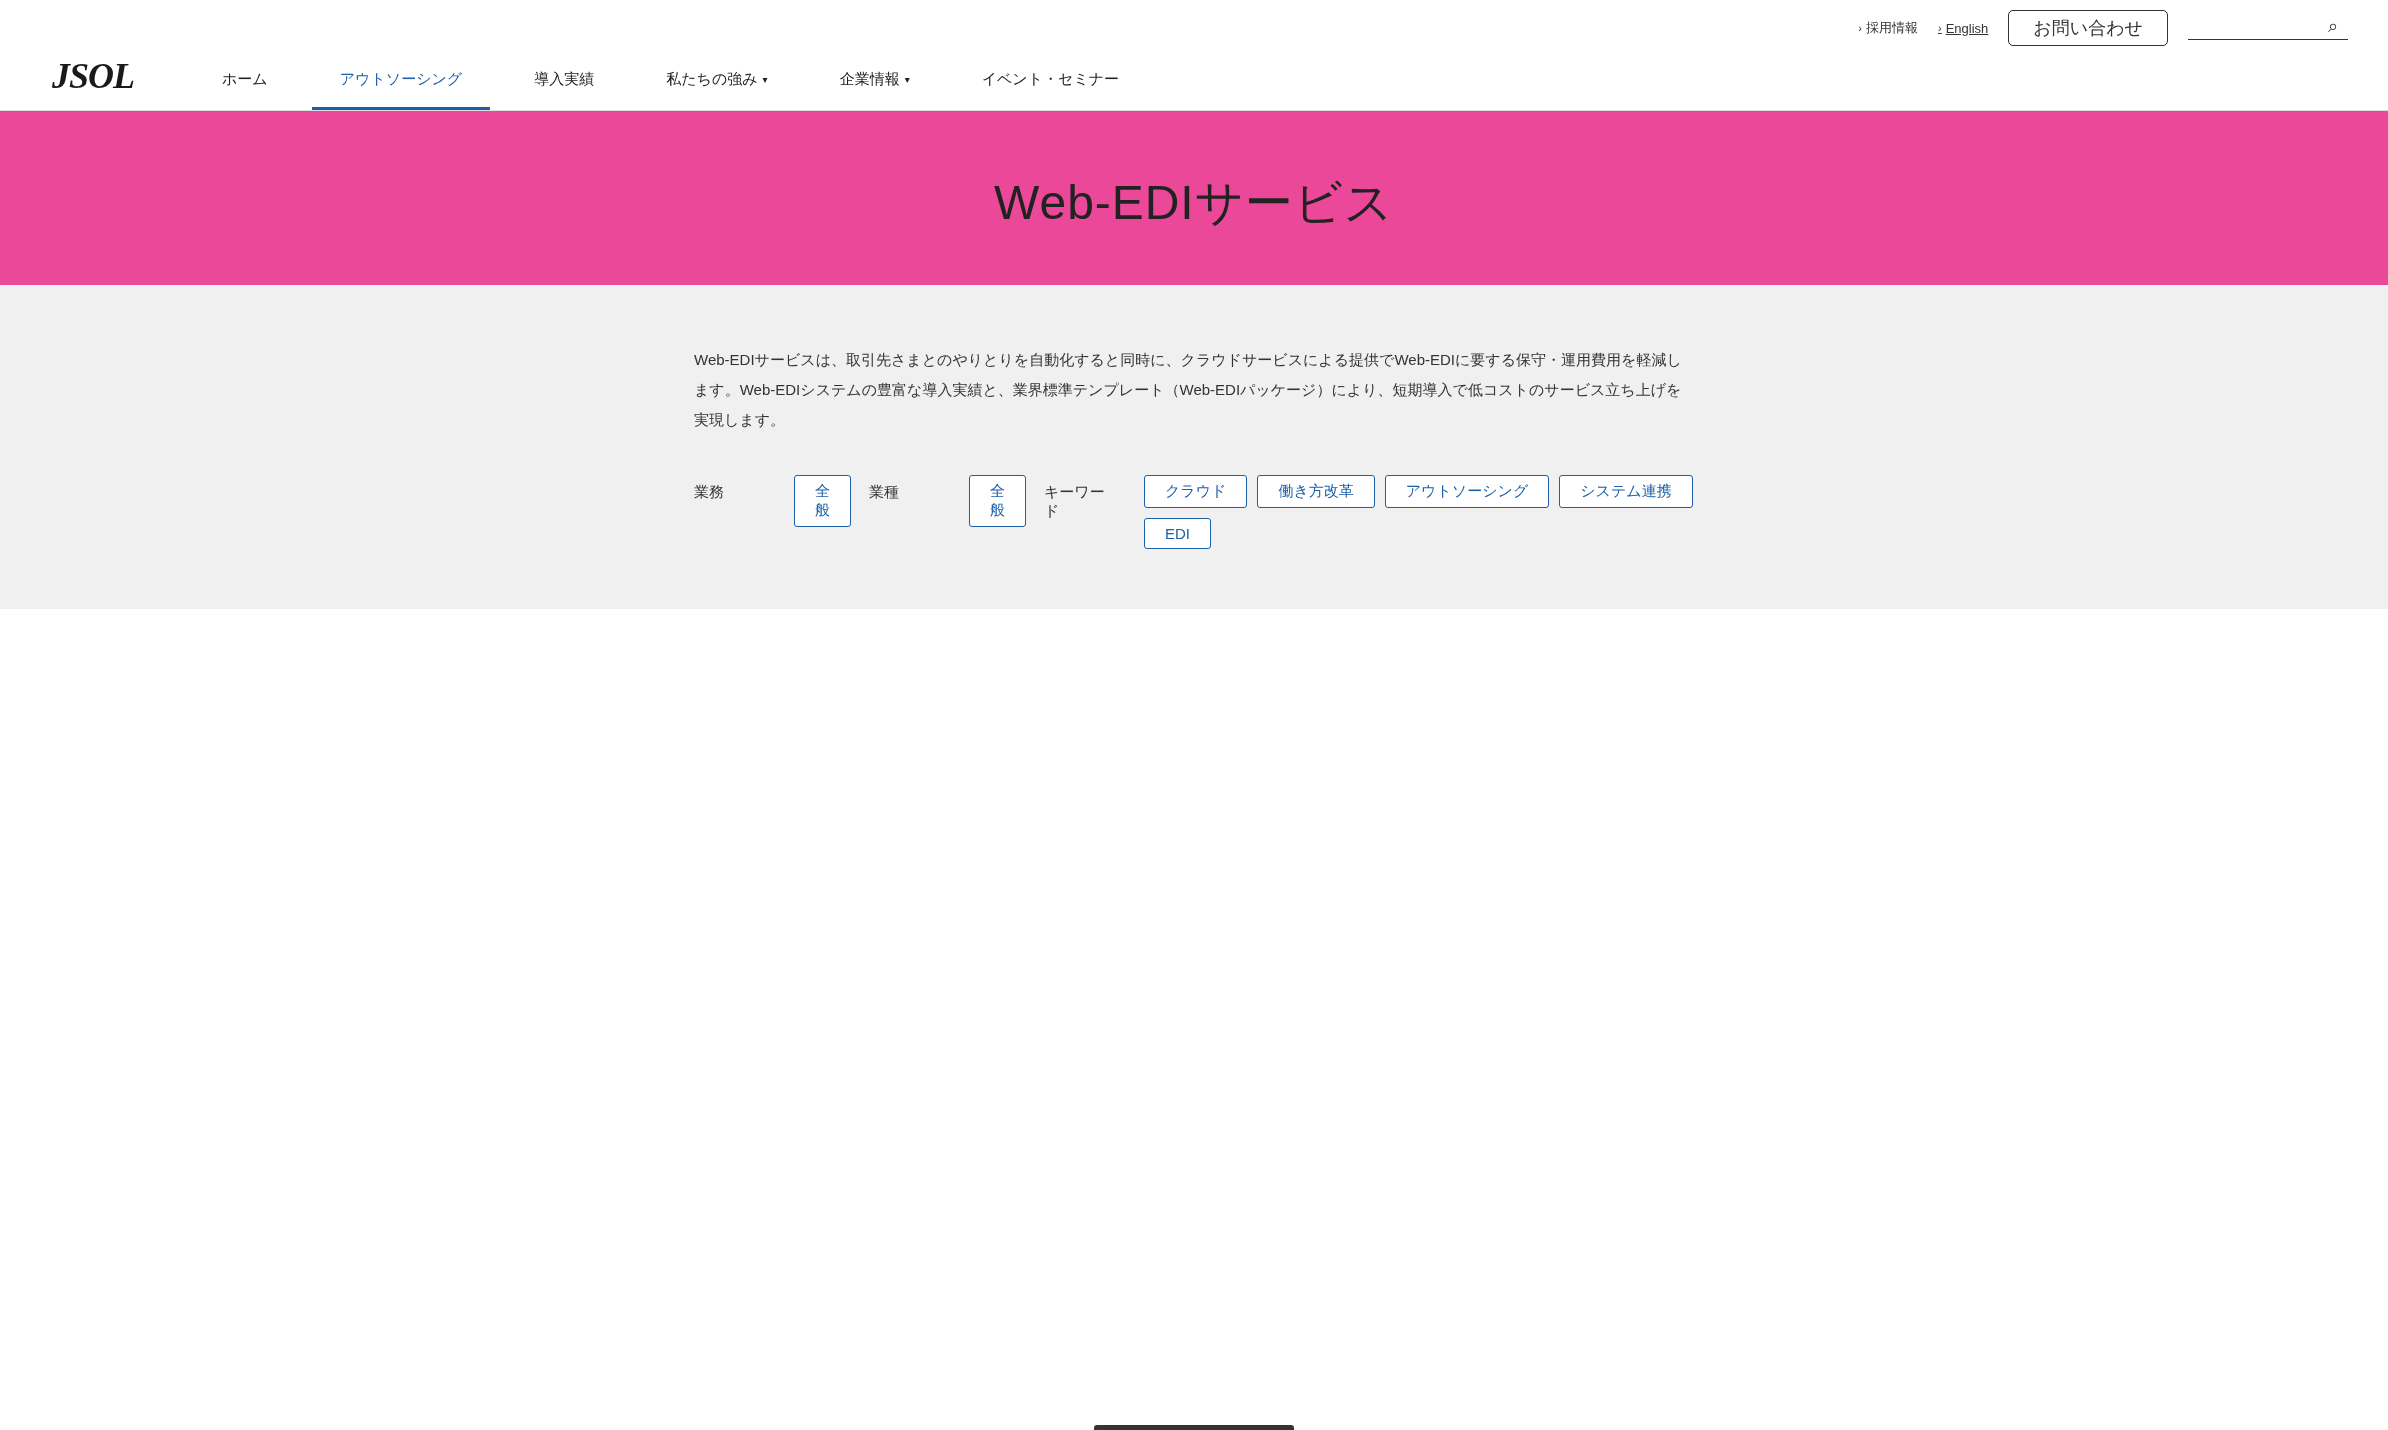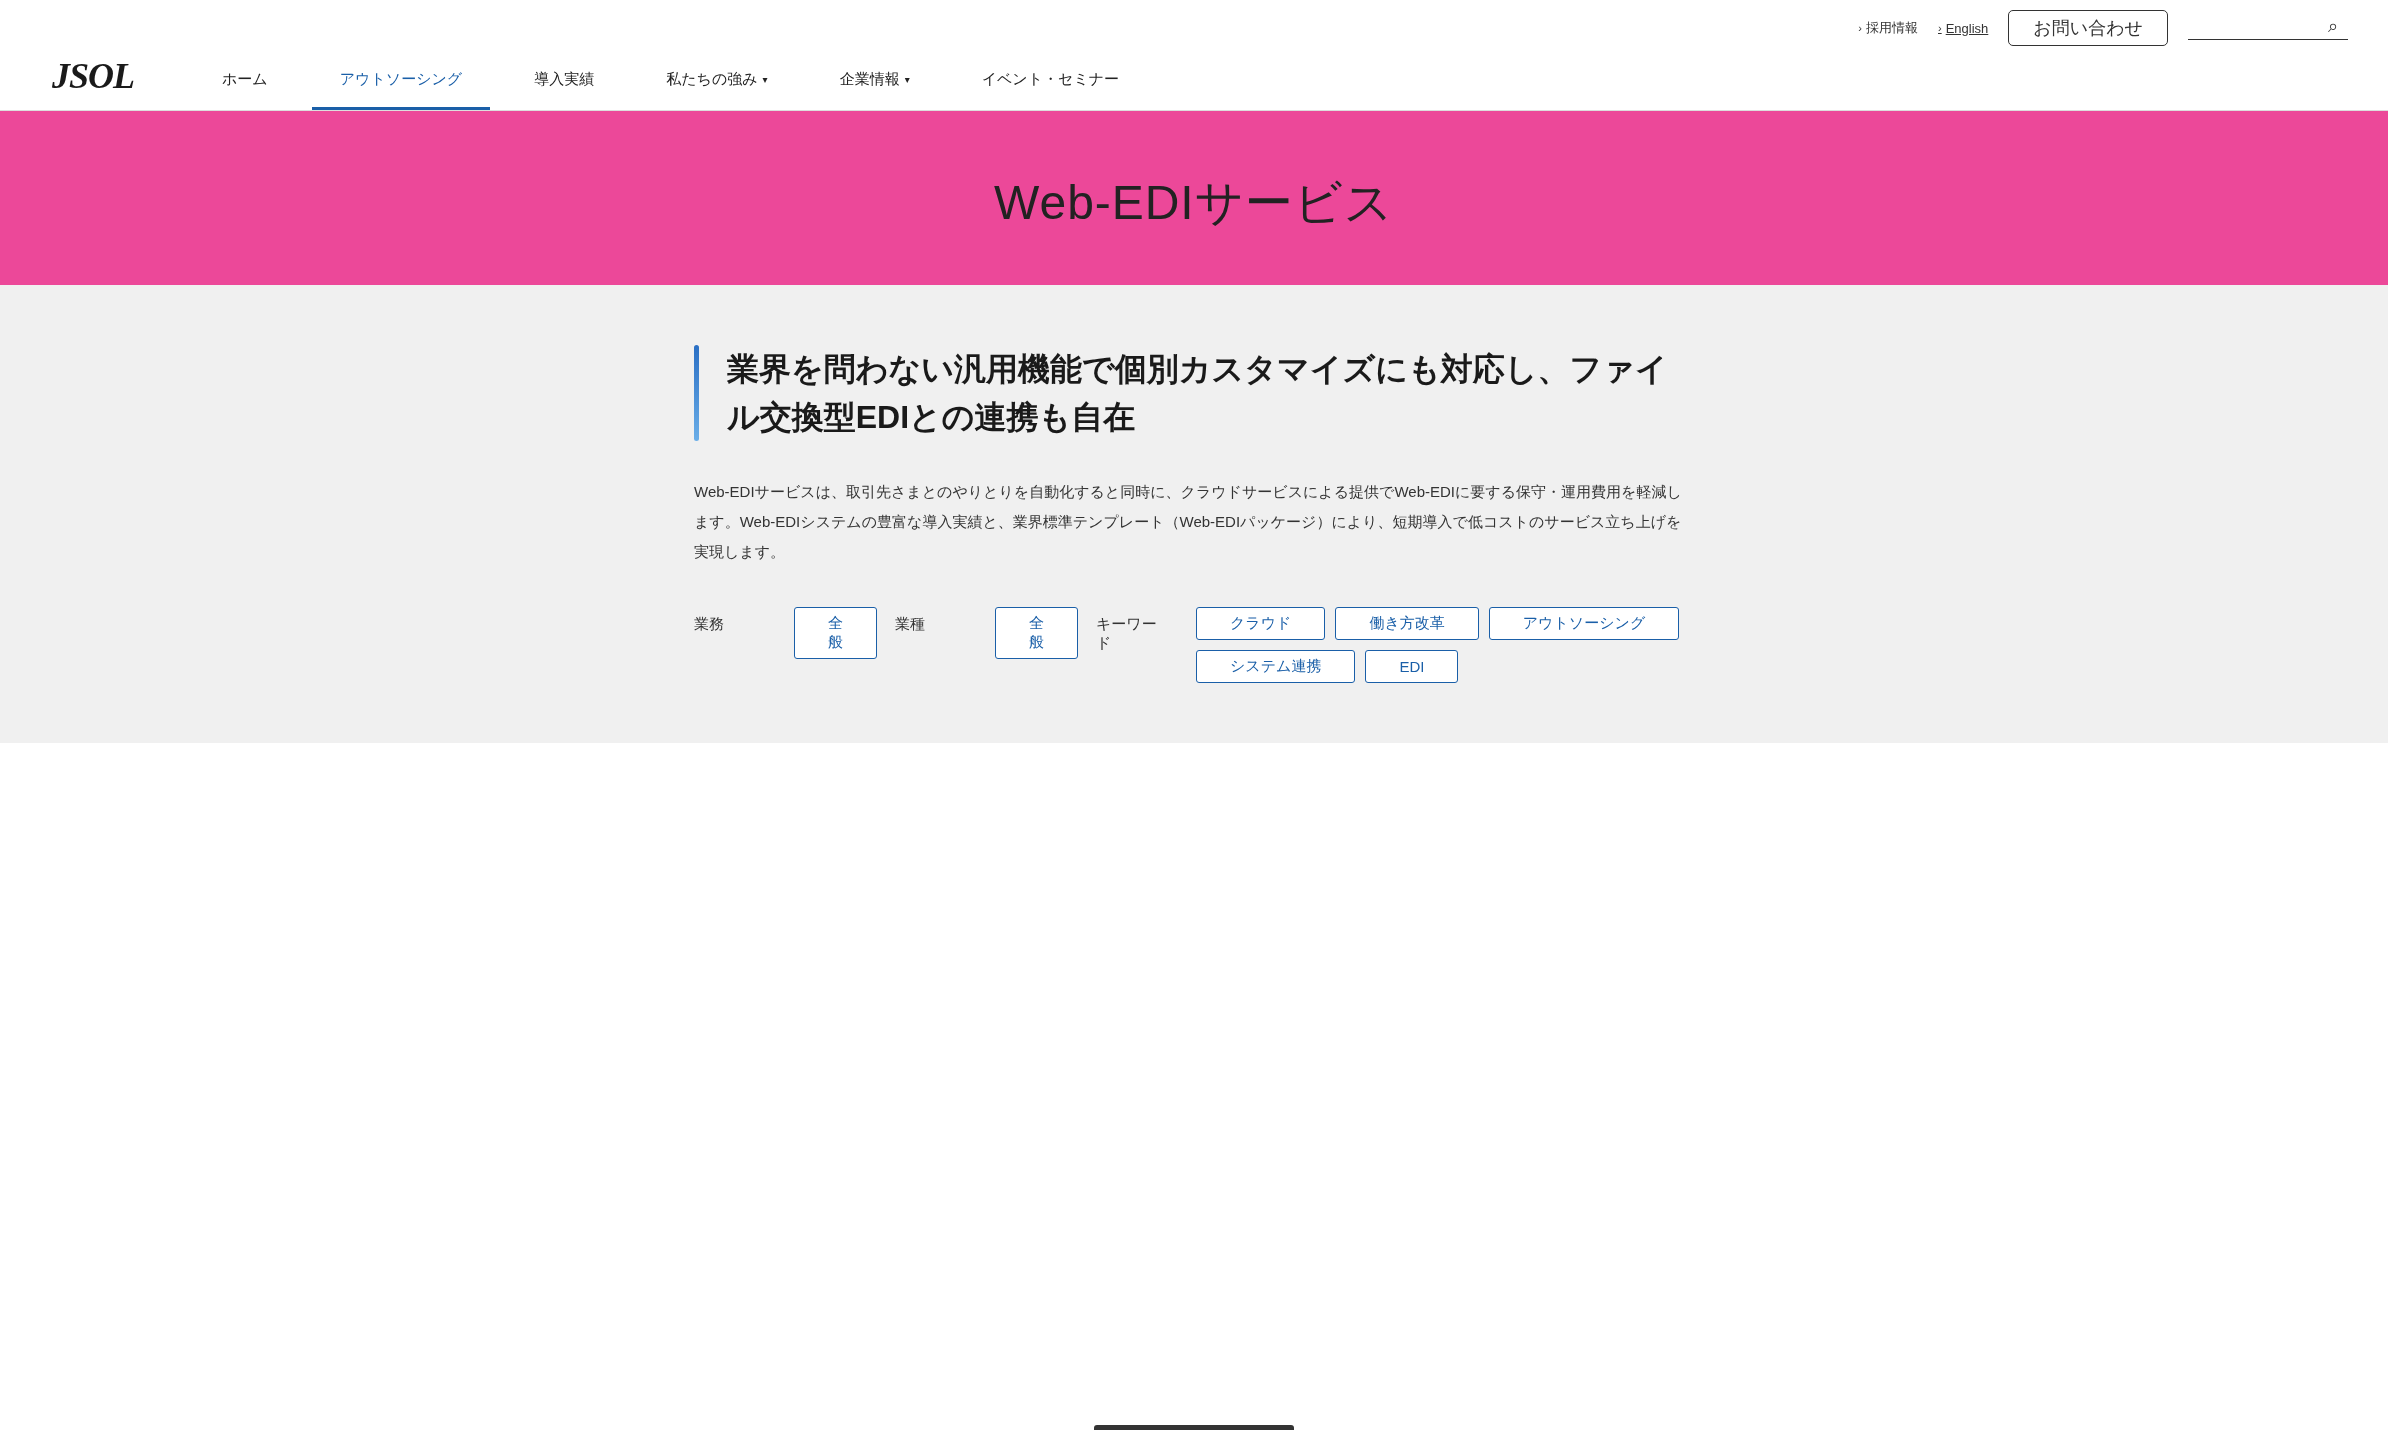--- a/index.html
+++ b/index.html
@@ -214,21 +214,21 @@
     .filter-tags {
       display: flex;
       flex-wrap: wrap;
       gap: 10px;
     }
 
     .filter-tag {
       border: 1.5px solid #1a5fa8;
       color: #1a5fa8;
       background: #fff;
-      padding: 6px 33px;
+      padding: 6px 20px;
       font-size: 15px;
       border-radius: 3px;
       cursor: pointer;
       font-family: inherit;
     }
 
     
     .bottom-bar {
       position: fixed;
       bottom: 0;
@@ -294,24 +294,20 @@
   </div>
 </header>
 
 <section class="page-title-section">
   <h1 class="page-title">Web-EDIサービス</h1>
 </section>
 
 <section class="content-section">
   <div class="content-inner">
 
-    <div class="lead-block">
-      <div class="blue-bar"></div>
-      <h2 class="lead-heading">業界を問わない汎用機能で個別カスタマイズにも対応し、ファイル交換型EDIとの連携も自在</h2>
-    </div>
 
     <p class="description">Web-EDIサービスは、取引先さまとのやりとりを自動化すると同時に、クラウドサービスによる提供でWeb-EDIに要する保守・運用費用を軽減します。Web-EDIシステムの豊富な導入実績と、業界標準テンプレート（Web-EDIパッケージ）により、短期導入で低コストのサービス立ち上げを実現します。</p>
 
     <div class="filter-section">
 
       <div class="filter-row">
         <span class="filter-label">業務</span>
         <div class="filter-tags">
           <button class="filter-tag">全般</button>
         </div>

